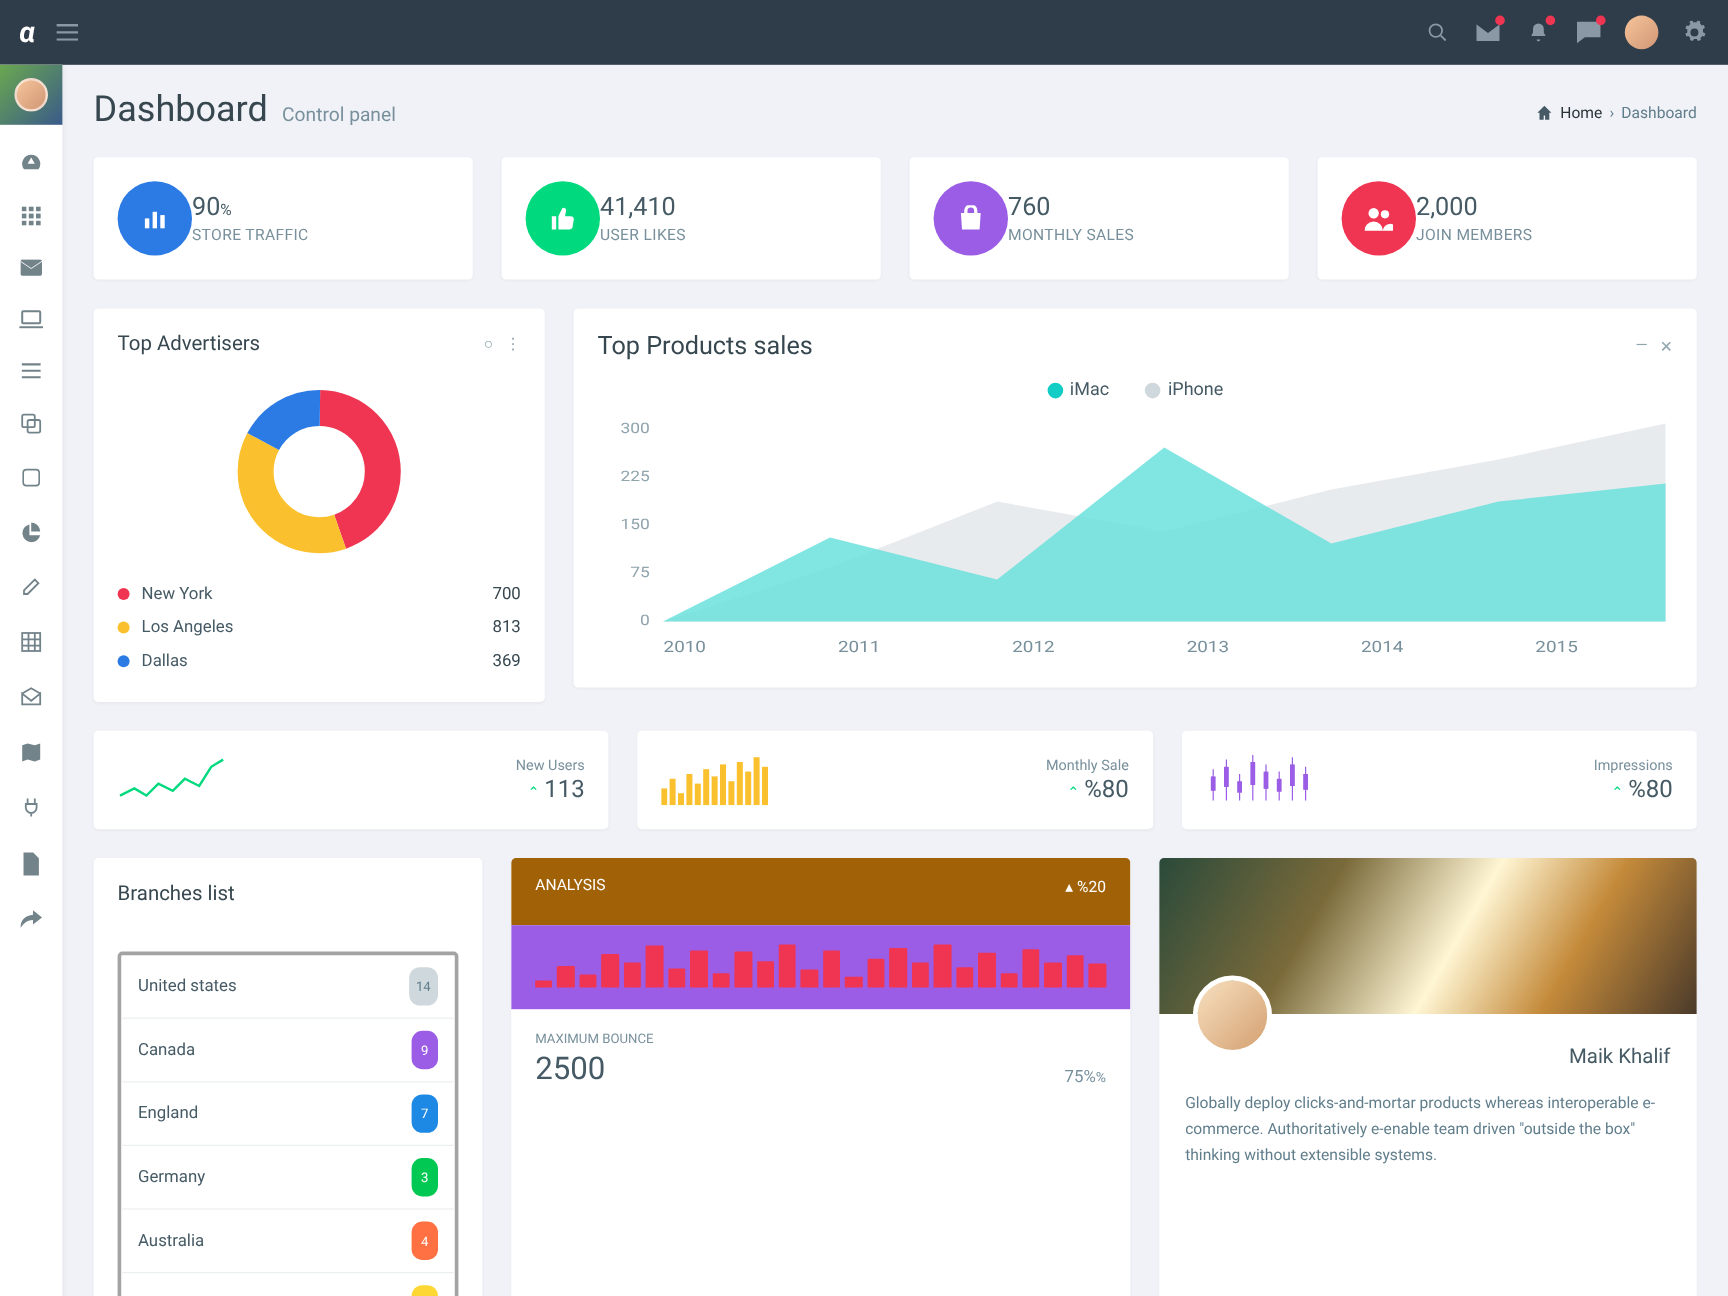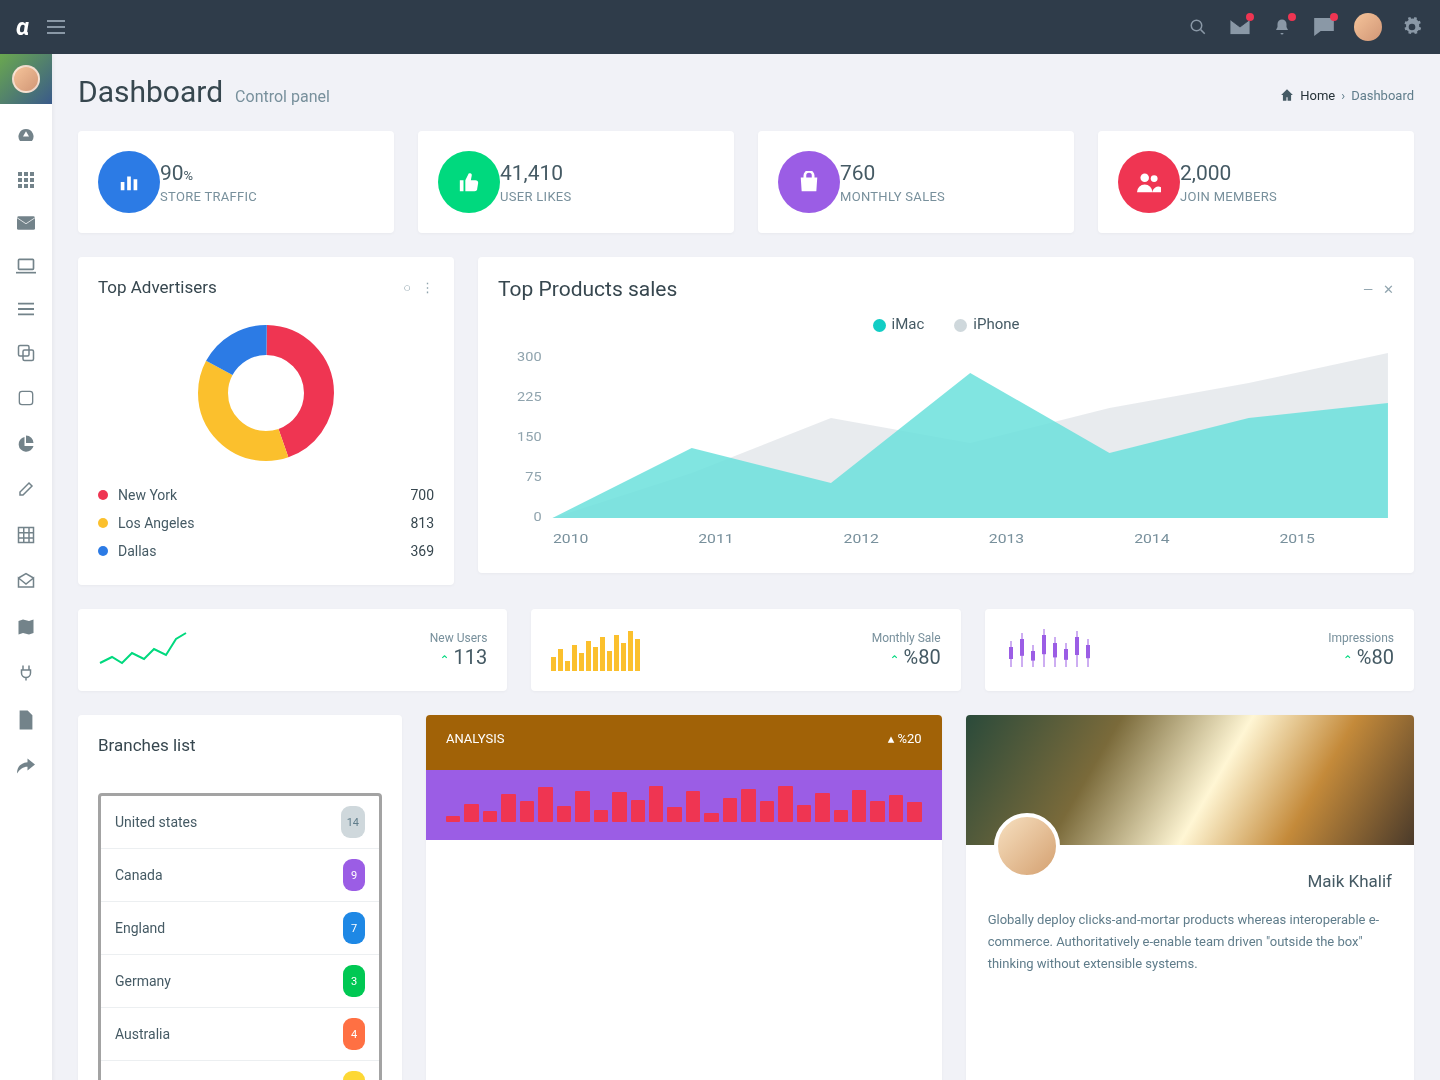--- a/index.html
+++ b/index.html
@@ -476,20 +476,27 @@
             <span style="height:40%"></span>
             <span style="height:70%"></span>
             <span style="height:32%"></span>
             <span style="height:56%"></span>
             <span style="height:24%"></span>
             <span style="height:62%"></span>
             <span style="height:40%"></span>
             <span style="height:52%"></span>
             <span style="height:38%"></span>
           </div>
+        <div class="an-bot">
+          <div>
+            <div class="sm">MAXIMUM BOUNCE</div>
+            <div class="big">2500</div>
+          </div>
+          <div class="pct"><span>75%</span><small>%</small></div>
+        </div>
       </div>
 
       <div class="card profile">
         <div class="hero-img">
             <div class="pf-av"></div>
           </div>
         <div class="pf-body">
           <div class="pf-name">Maik Khalif</div>
           <div class="pf-desc">Globally deploy clicks-and-mortar products whereas interoperable e-commerce. Authoritatively e-enable team driven "outside the box" thinking without extensible systems.</div>
         </div>

